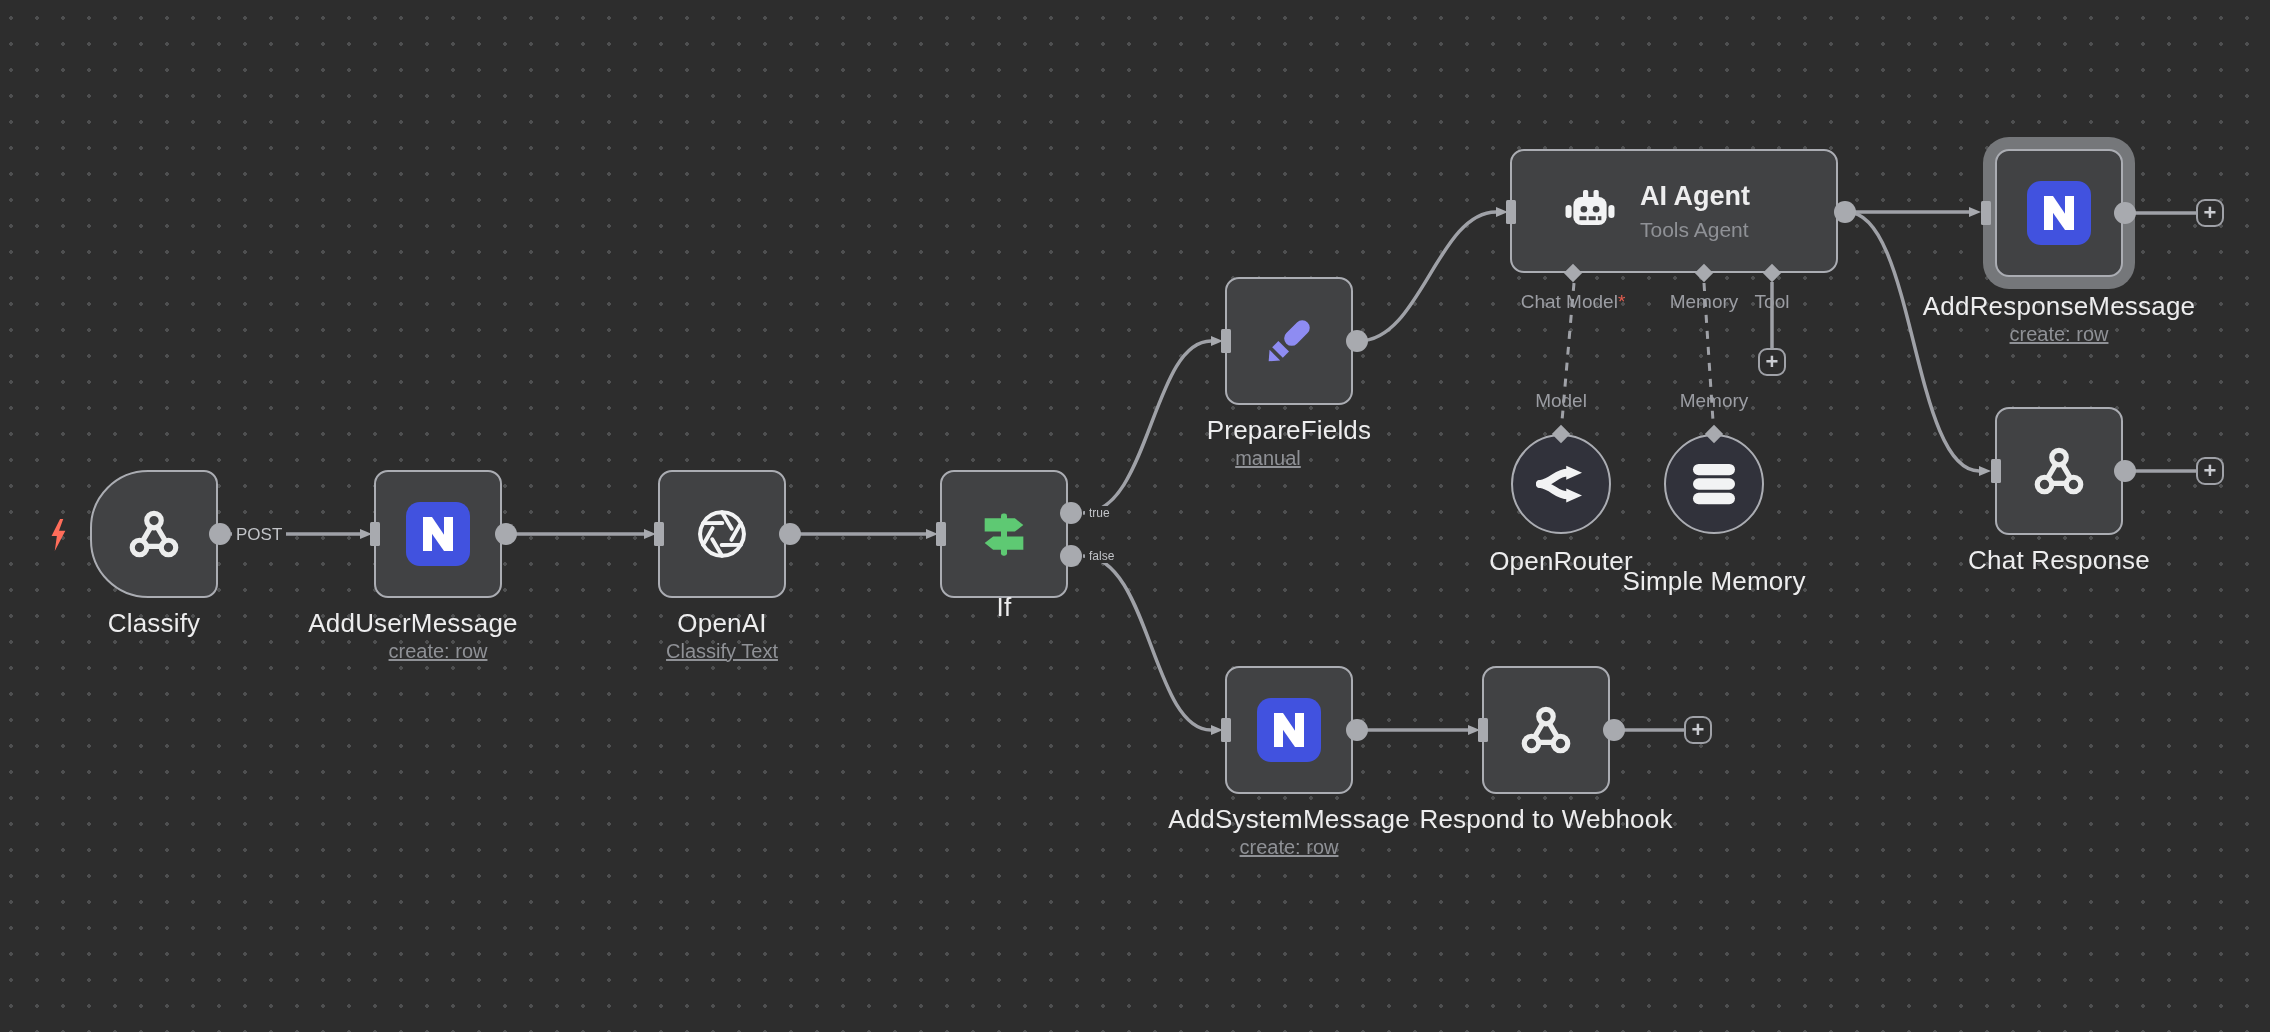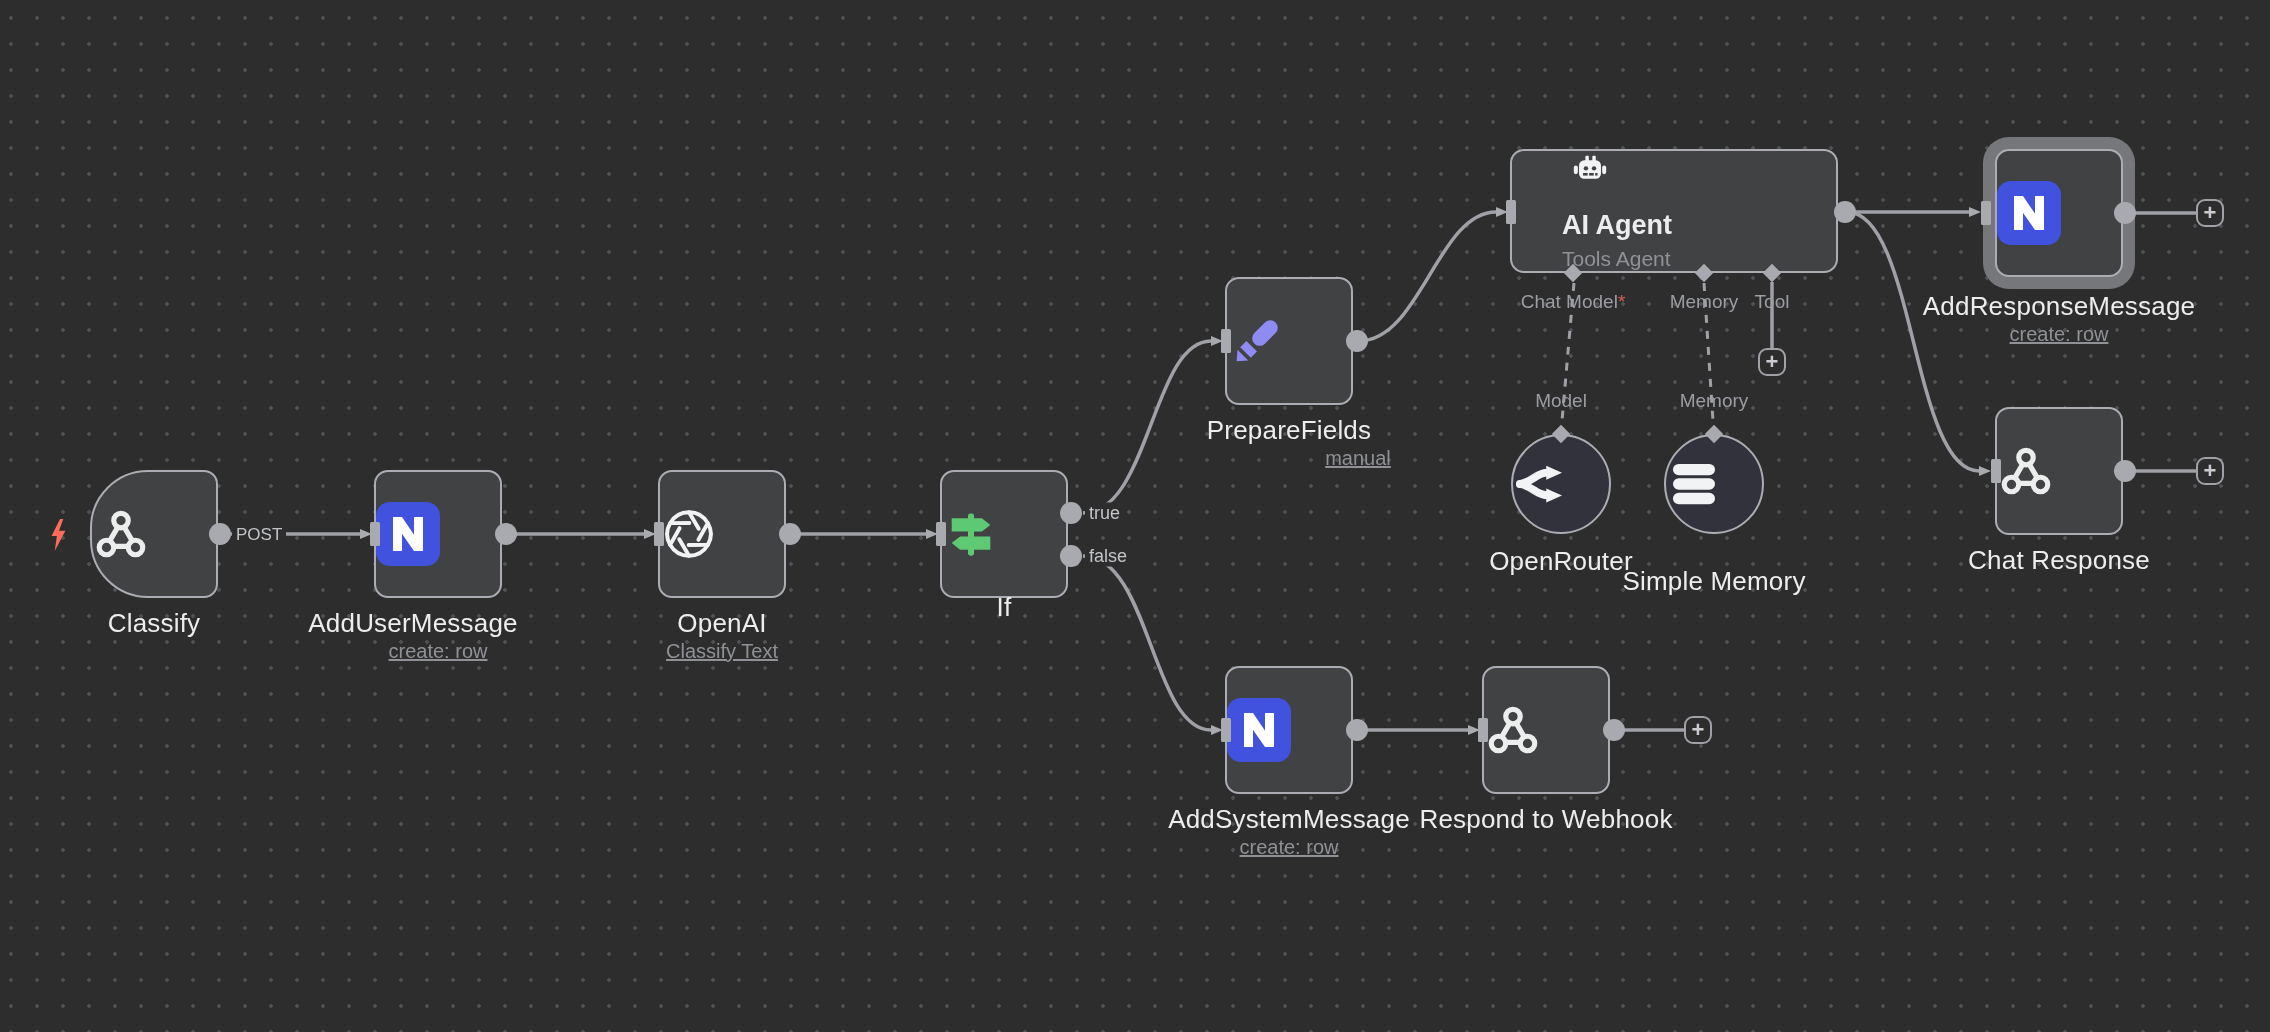--- a/index.html
+++ b/index.html
@@ -16,21 +16,21 @@
     position:relative;width:2270px;height:1032px;overflow:hidden;
     background-color:var(--canvas-bg);
     background-image:radial-gradient(circle,var(--grid-dot) 1.6px,transparent 1.9px);
     background-size:26px 26px;background-position:24px 5px;
   }
   svg.layer{position:absolute;left:0;top:0;z-index:1;pointer-events:none;}
   svg.layer.top{z-index:3;}
   .node{
     position:absolute;width:128px;height:128px;z-index:2;
     background:var(--node-fill);border:2.5px solid var(--node-border);border-radius:14px;
-    display:flex;justify-content:center;flex-direction:column;
+    display:flex;align-items:center;justify-content:center;
   }
   .node.trigger{border-radius:58px 14px 14px 58px;}
   .node.agent{width:328px;height:124px;justify-content:flex-start;padding-left:50px;gap:22px;}
   .node.circle{width:100px;height:100px;border-radius:50%;background:var(--circle-fill);}
   .selection-ring{
     position:absolute;width:152px;height:152px;border-radius:26px;
     background:var(--selection-ring);z-index:2;
   }
   .node-label{
     position:absolute;z-index:4;transform:translateX(-50%);white-space:nowrap;
@@ -38,21 +38,21 @@
   }
   .node-sub{
     position:absolute;z-index:4;transform:translateX(-50%);white-space:nowrap;
     font-size:20px;color:var(--text-secondary);text-decoration:underline;
   }
   .agent-text{display:flex;flex-direction:column;gap:6px;}
   .agent-title{font-size:27px;color:var(--text-primary);font-weight:600;}
   .agent-sub{font-size:21px;color:var(--text-secondary);}
   .edge-label{
     position:absolute;z-index:4;background:var(--canvas-bg);padding:0 4px;white-space:nowrap;
-    font-size:18px;color:var(--edge-label);transform:translateY(-50%);
+    font-size:12px;color:var(--edge-label);transform:translateY(-50%);
   }
   .connector-label{
     position:absolute;z-index:4;transform:translateX(-50%);white-space:nowrap;
     font-size:19px;color:var(--connector-label);
   }
   .connector-label .req{color:var(--required-red);}
   .plus-btn{
     position:absolute;z-index:2;width:28px;height:28px;border:2.5px solid var(--plus-border);
     border-radius:9px;background:var(--canvas-bg);color:#c9cbd0;
     font-size:22px;line-height:23px;text-align:center;font-weight:600;
@@ -272,21 +272,21 @@
 
   <div class="node-label" style="left:413px;top:608px">AddUserMessage</div>
   <div class="node-sub" style="left:438px;top:640px">create: row</div>
 
   <div class="node-label" style="left:722px;top:608px">OpenAI</div>
   <div class="node-sub" style="left:722px;top:640px">Classify Text</div>
 
   <div class="node-label" style="left:1004px;top:592px">If</div>
 
   <div class="node-label" style="left:1289px;top:415px">PrepareFields</div>
-  <div class="node-sub" style="left:1358px;top:447px">manual</div>
+  <div class="node-sub" style="left:1268px;top:447px">manual</div>
 
   <div class="node-label" style="left:1561px;top:546px">OpenRouter</div>
   <div class="node-label" style="left:1714px;top:566px">Simple Memory</div>
 
   <div class="node-label" style="left:2059px;top:291px">AddResponseMessage</div>
   <div class="node-sub" style="left:2059px;top:323px">create: row</div>
 
   <div class="node-label" style="left:2059px;top:545px">Chat Response</div>
 
   <div class="node-label" style="left:1289px;top:804px">AddSystemMessage</div>

